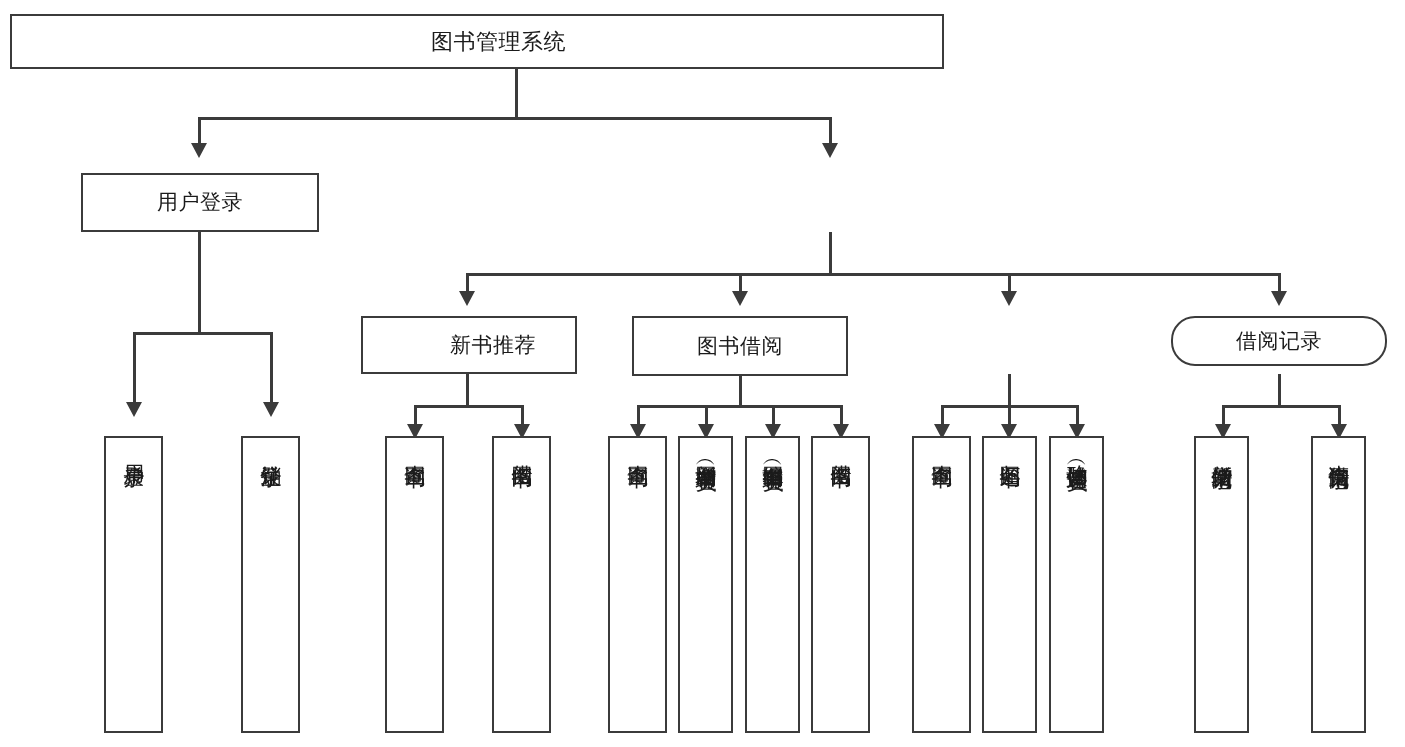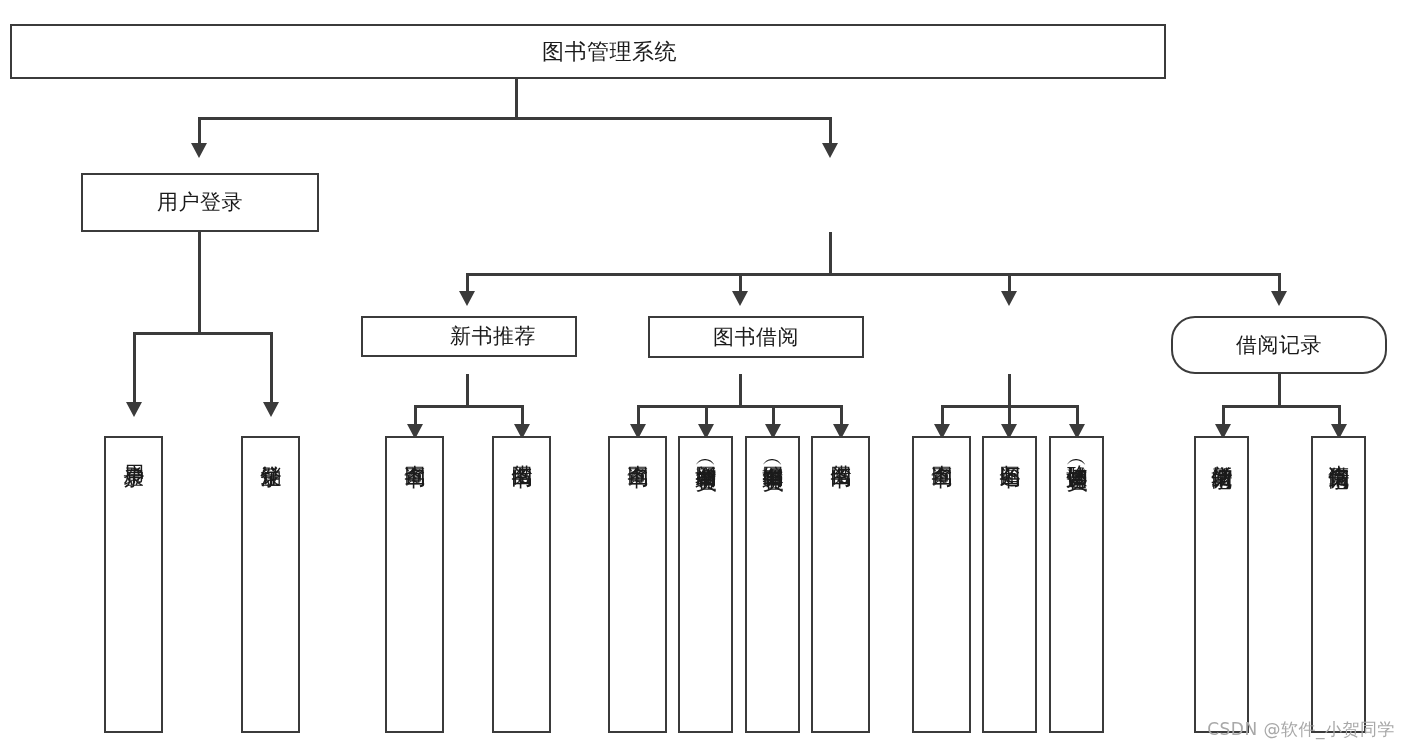--- a/index.html
+++ b/index.html
@@ -74,21 +74,21 @@
     letter-spacing: 0.5px;
     white-space: nowrap;
     z-index: 6;
   }
 </style>
 </head>
 <body>
 
 <div id="canvas">
 
-  <div class="node root" style="left:10px; top:24px; width:1156px; height:55px;padding-left:43px;">
+  <div class="node root" style="left:10px; top:14px; width:934px; height:55px;padding-left:43px;">
     <span class="label">图书管理系统</span>
   </div>
 
   <div class="edge v" style="left:515px; top:68px; height:50px;"></div>
 
   <div class="edge h" style="left:198px; top:117px; width:634px;"></div>
 
   <div class="edge v" style="left:198px; top:117px; height:28px;"></div>
   <div class="arrow" style="left:191px; top:143px;"></div>
   <div class="edge v" style="left:829px; top:117px; height:28px;"></div>
@@ -109,27 +109,27 @@
   <div class="edge h" style="left:466px; top:273px; width:812px;"></div>
   <div class="edge v" style="left:466px; top:273px; height:20px;"></div>
   <div class="arrow" style="left:459px; top:291px;"></div>
   <div class="edge v" style="left:739px; top:273px; height:20px;"></div>
   <div class="arrow" style="left:732px; top:291px;"></div>
   <div class="edge v" style="left:1008px; top:273px; height:20px;"></div>
   <div class="arrow" style="left:1001px; top:291px;"></div>
   <div class="edge v" style="left:1278px; top:273px; height:20px;"></div>
   <div class="arrow" style="left:1271px; top:291px;"></div>
 
-  <div class="node" style="left:361px; top:316px; width:216px; height:41px;padding-left:48px;">
+  <div class="node" style="left:361px; top:316px; width:216px; height:58px;padding-left:48px;">
     <span class="label">新书推荐</span>
   </div>
-  <div class="node" style="left:632px; top:316px; width:216px; height:42px;margin-left:16px;">
+  <div class="node" style="left:632px; top:316px; width:216px; height:60px;">
     <span class="label">图书借阅</span>
   </div>
-  <div class="node" style="left:1171px; top:316px; width:216px; height:58px;border-radius:24px;">
+  <div class="node" style="left:1171px; top:316px; width:216px; height:50px;border-radius:24px;">
     <span class="label">借阅记录</span>
   </div>
 
   <div class="edge v" style="left:466px; top:374px; height:32px;"></div>
   <div class="edge h" style="left:414px; top:405px; width:110px;"></div>
   <div class="edge v" style="left:414px; top:405px; height:22px;"></div>
   <div class="arrow" style="left:407px; top:424px;"></div>
   <div class="edge v" style="left:521px; top:405px; height:22px;"></div>
   <div class="arrow" style="left:514px; top:424px;"></div>
 
@@ -197,15 +197,14 @@
     <span class="label">确认归还（管理员）</span>
   </div>
 
   <div class="node leaf" style="left:1194px; top:436px; width:55px; height:297px;">
     <span class="label">新增借阅记录</span>
   </div>
   <div class="node leaf" style="left:1311px; top:436px; width:55px; height:297px;">
     <span class="label">查询借阅记录</span>
   </div>
 
-  <div class="watermark">CSDN @软件_小贺同学</div>
 
 </div>
 
 </body></html>

